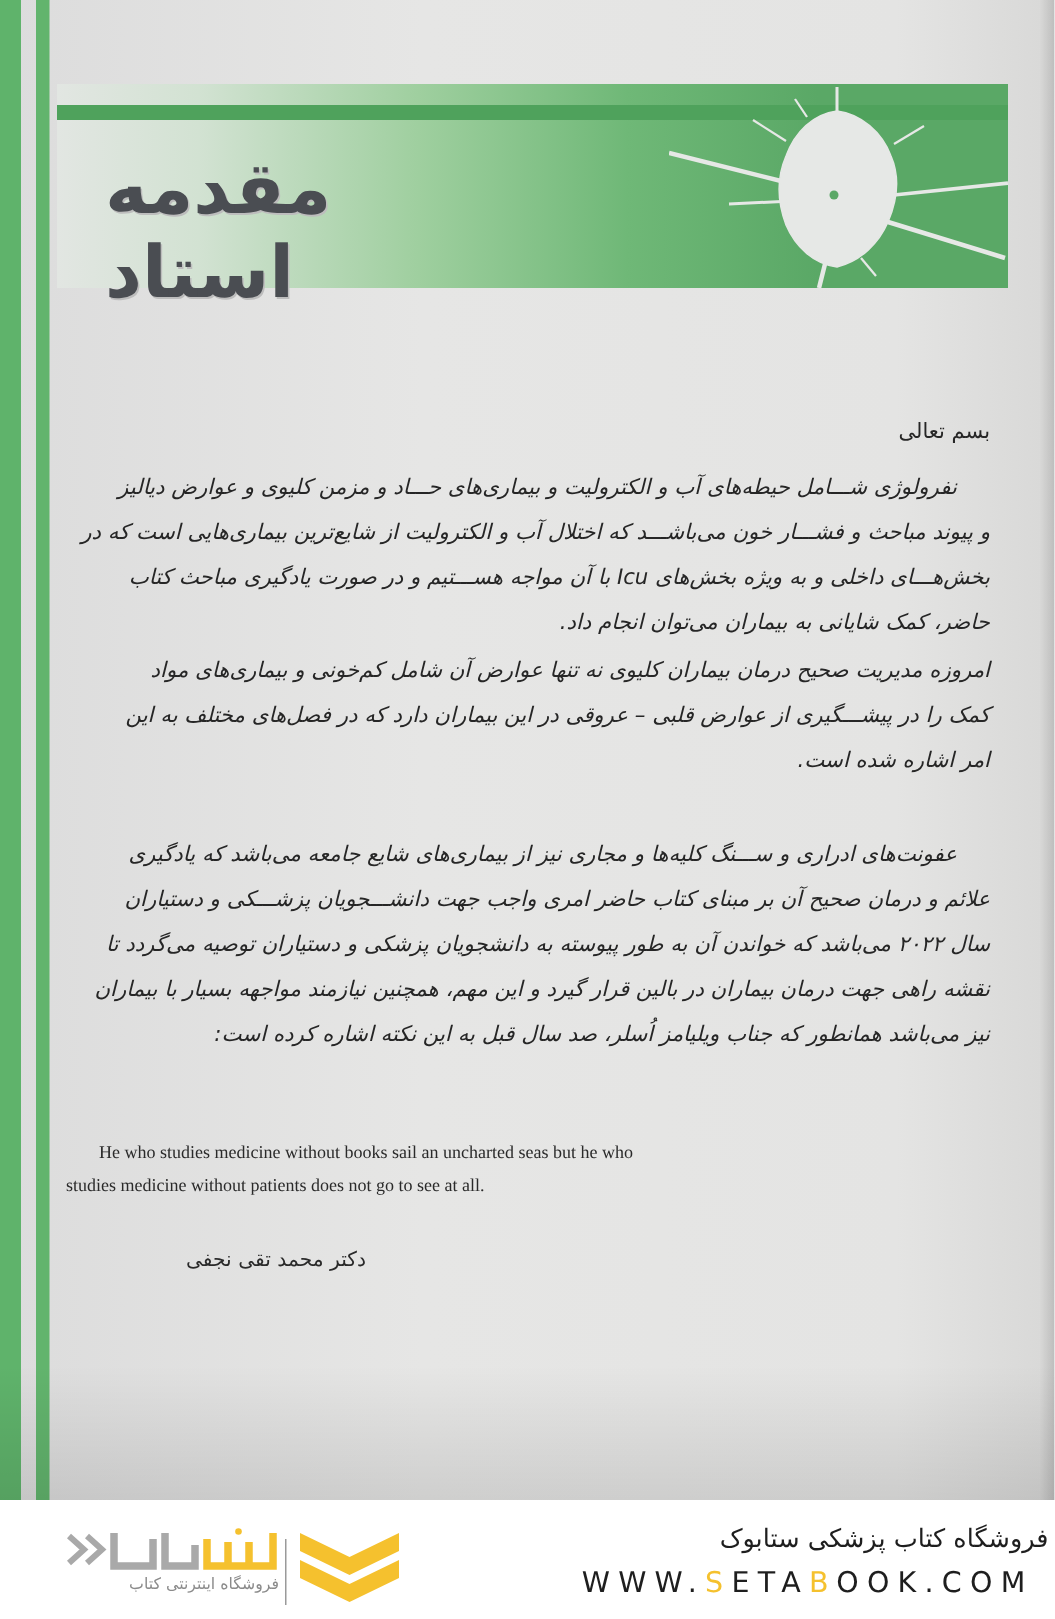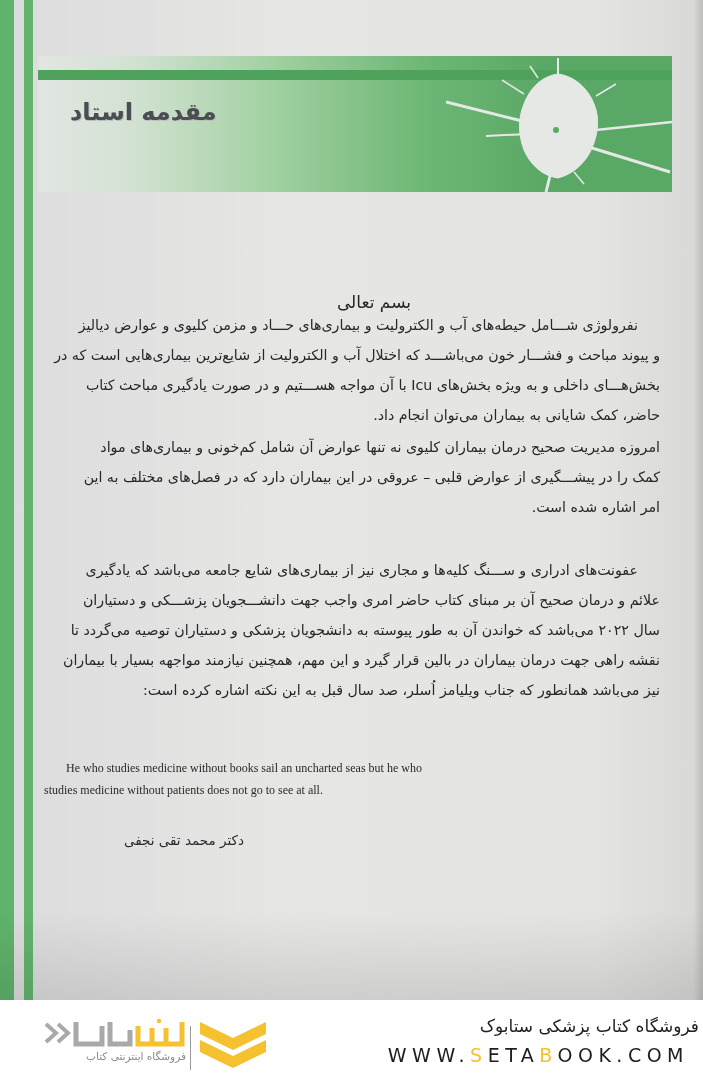--- a/index.html
+++ b/index.html
@@ -36,35 +36,35 @@
     .header-stripe {
       position: absolute; left: 38px; top: 70px; width: 634px; height: 10px;
       background: #4fa25c;
     }
     .splash {
       position: absolute; left: 446px; top: 58px; width: 226px; height: 134px;
     }
     .title {
       position: absolute; left: 70px; top: 98px; width: 250px; text-align: left;
       direction: rtl; font-family: "DejaVu Sans", sans-serif; font-weight: bold;
-      font-size: 24px; color: #4a4d52; letter-spacing: 1px;
+      font-size: 48px; color: #4a4d52; letter-spacing: 1px;
       text-shadow: 1px 1px 0 #bdbdbd;
     }
     .content {
       position: absolute; left: 48px; top: 0; width: 612px;
       direction: rtl; color: #262626;
       font-family: "DejaVu Sans", sans-serif; font-size: 14.2px;
     }
     .bism {
-      position: absolute; top: 292px; right: 0; width: 612px; text-align: center;
-      font-size: 17px; padding-left: 40px; box-sizing: border-box;
+      position: absolute; top: 280px; right: 0; width: 612px; 
+      font-size: 14px; padding-left: 40px; box-sizing: border-box;
     }
     .para {
       position: absolute; right: 0; width: 612px; line-height: 30px;
-      text-align: justify; text-align-last: right;
+      text-align: justify; text-align-last: right; font-style: italic;
     }
     .para .line { display: block; white-space: nowrap; }
     .para .indent { padding-right: 22px; }
     .quote {
       position: absolute; left: 44px; top: 757px; width: 560px; direction: ltr;
       font-family: "Liberation Serif", serif; font-size: 12px; line-height: 22px;
       color: #2a2a2a; text-align: justify;
     }
     .quote .line { display: block; white-space: nowrap; }
     .quote .first { padding-left: 22px; }

